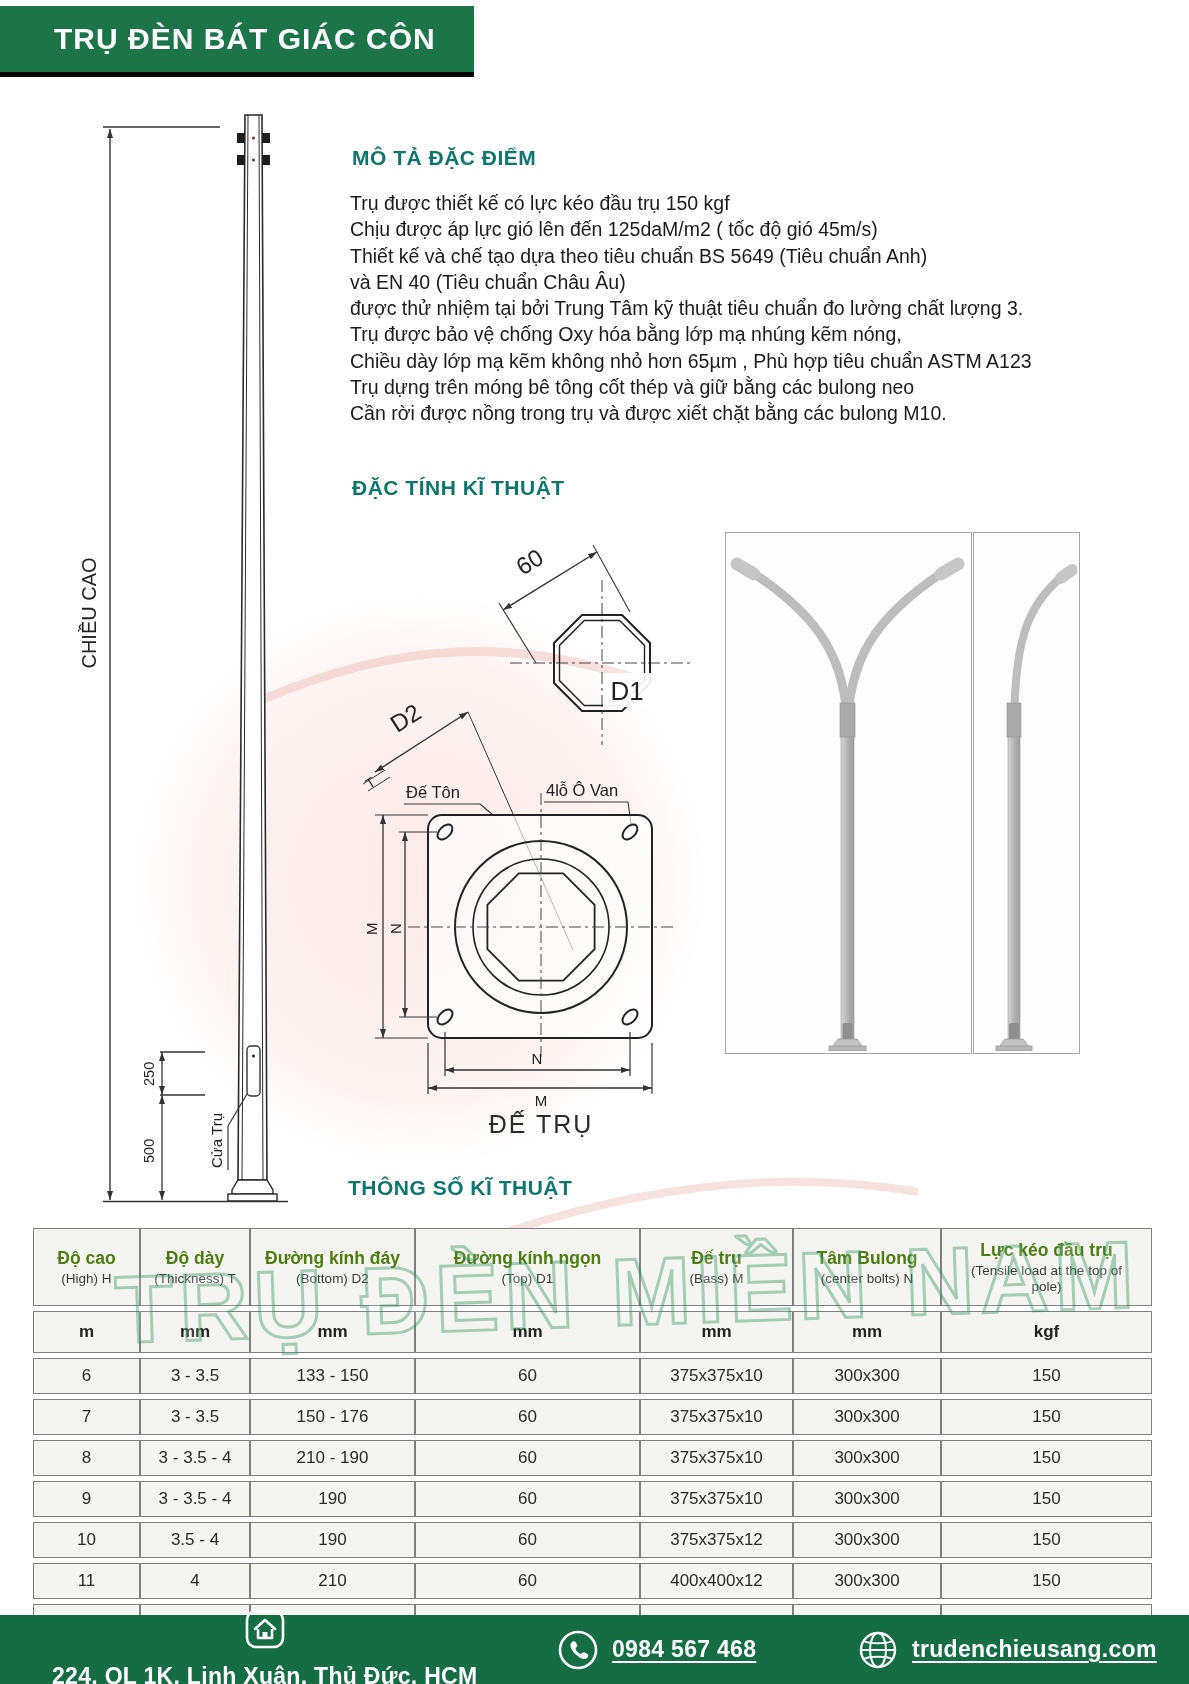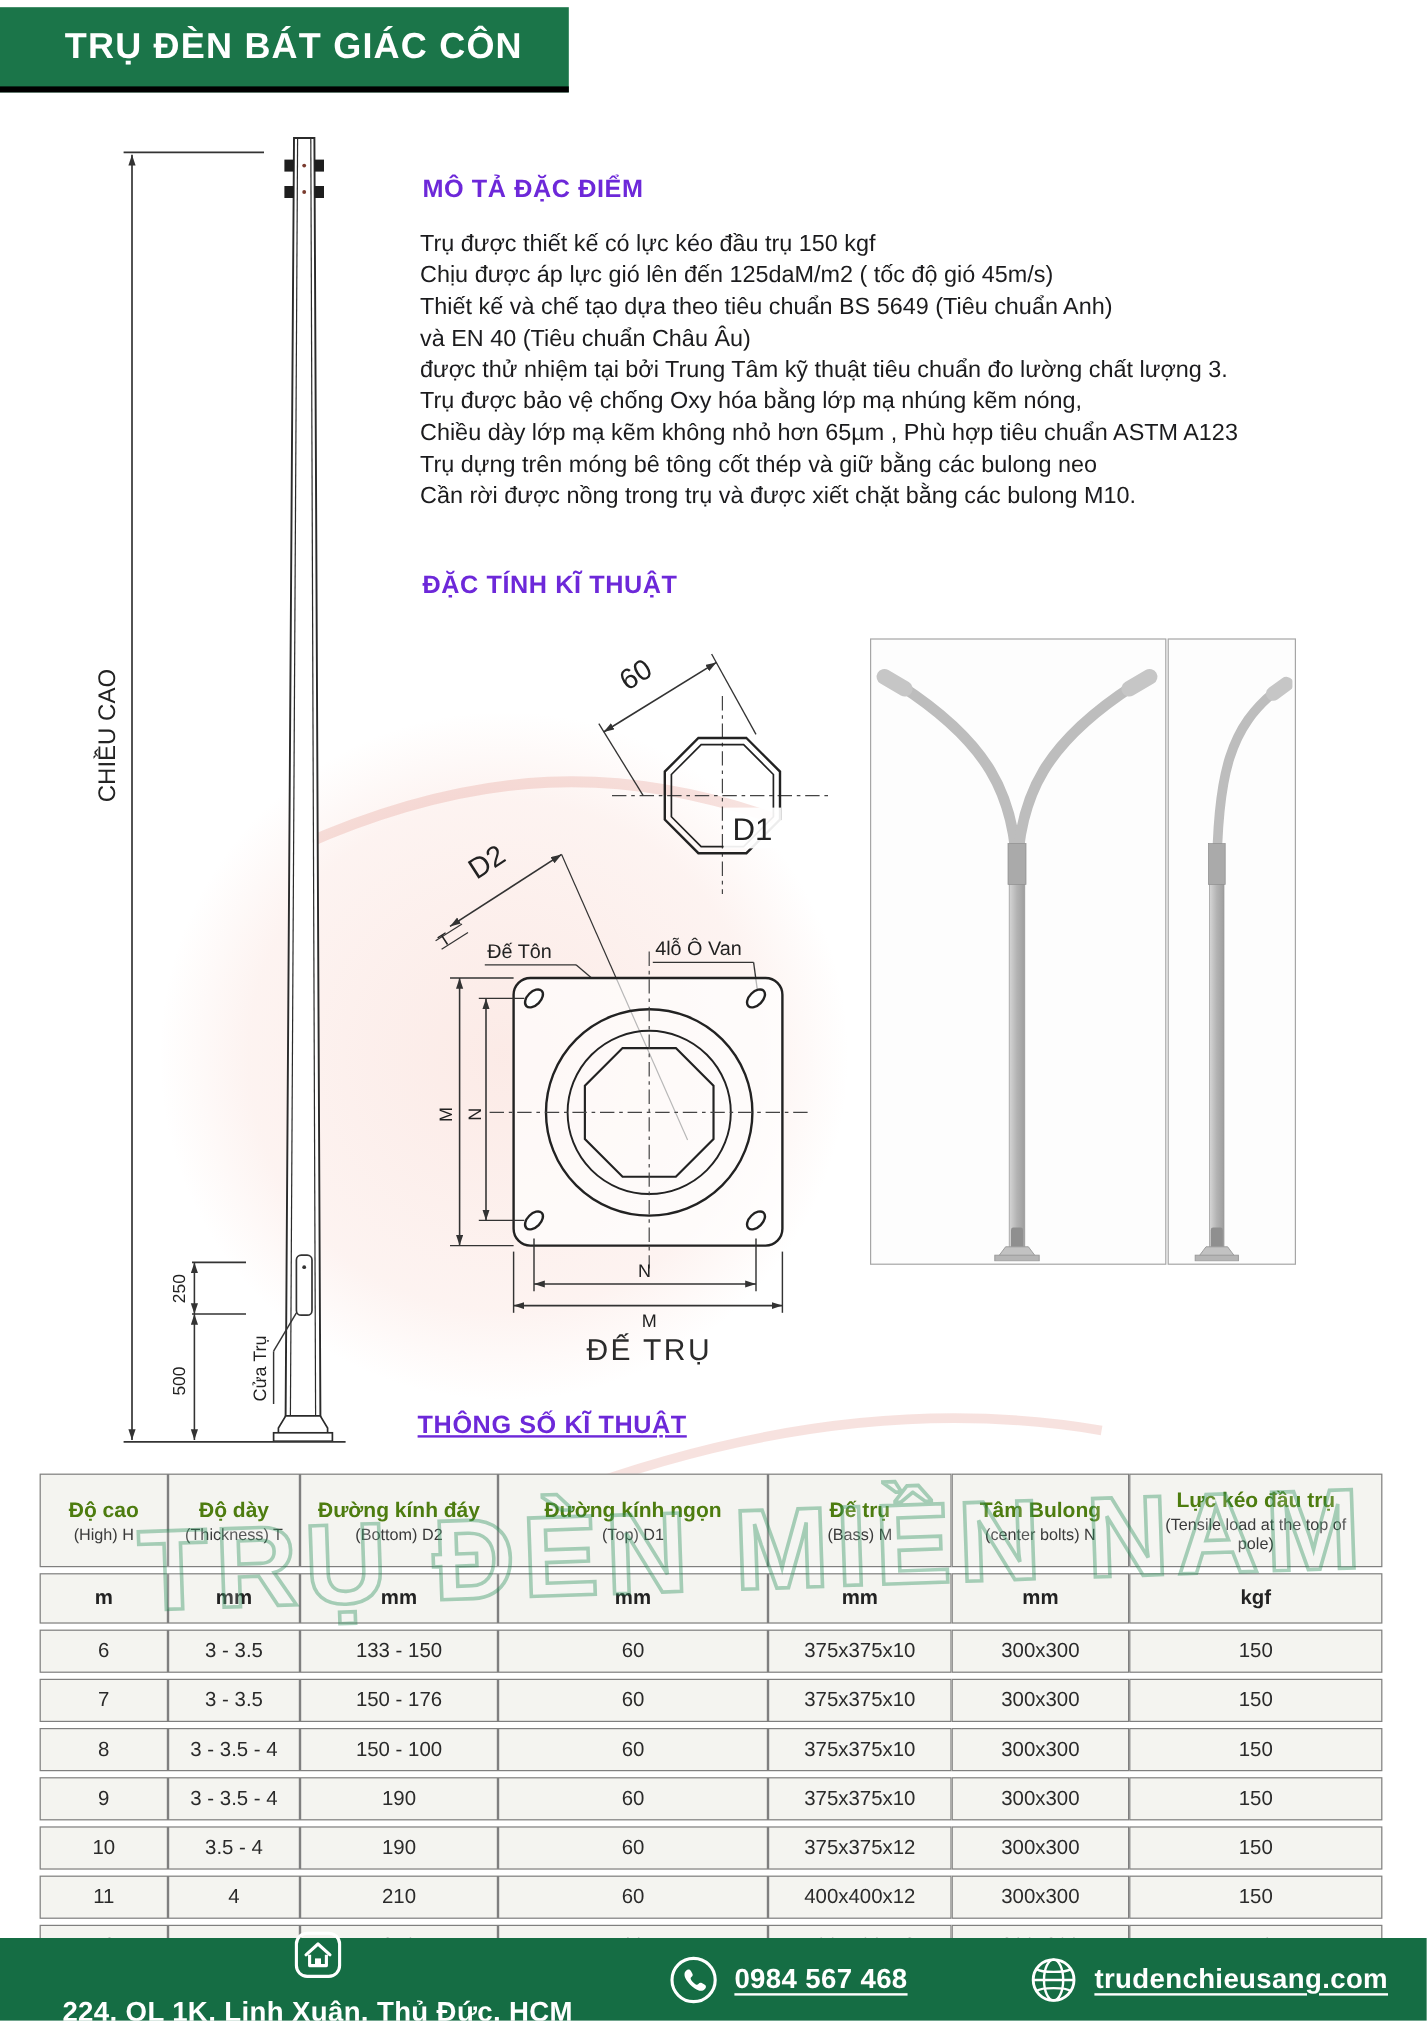--- a/index.html
+++ b/index.html
@@ -15,21 +15,21 @@
     left:0;top:6px;width:474px;height:66px;
     background:#1b7549;border-bottom:5px solid #000000;
     display:flex;align-items:center;
   }
   .top-banner h1{
     margin:0 0 0 54px;color:#ffffff;font-size:30px;font-weight:bold;
     letter-spacing:1px;white-space:nowrap;
   }
   
   .blue-heading{
-    color:#6d28d9;font-size:21px;font-weight:bold;letter-spacing:.5px;
+    color:#0f766e;font-size:21px;font-weight:bold;letter-spacing:.5px;
     white-space:nowrap;z-index:3;
   }
   
   .desc{left:350px;top:190px;width:720px;z-index:3;}
   .desc div{font-size:19.5px;line-height:26.3px;white-space:nowrap;color:#1b1b1d;}
   
   .wm-circle{
     left:130px;top:590px;width:580px;height:580px;border-radius:50%;
     background:radial-gradient(circle,rgba(242,176,160,.26) 0%,rgba(242,176,160,.15) 52%,rgba(255,255,255,0) 70%);
     z-index:0;
@@ -78,21 +78,21 @@
   <path d="M 250,705 C 400,638 520,638 645,682" stroke="rgba(205,75,55,.16)" stroke-width="9" fill="none"></path>
   <path d="M 470,1245 C 650,1178 800,1172 918,1192" stroke="rgba(205,75,55,.16)" stroke-width="8" fill="none"></path>
 </svg>
 
 <div class="abs top-banner">
   <h1>TRỤ ĐÈN BÁT GIÁC CÔN</h1>
 </div>
 
 <div class="abs blue-heading" style="left:352px;top:146px;">MÔ TẢ ĐẶC ĐIỂM</div>
 <div class="abs blue-heading" style="left:352px;top:476px;">ĐẶC TÍNH KĨ THUẬT</div>
-<div class="abs blue-heading" style="left:348px;top:1176px;text-decoration:underline;">THÔNG SỐ KĨ THUẬT</div>
+<div class="abs blue-heading" style="left:348px;top:1176px;">THÔNG SỐ KĨ THUẬT</div>
 
 <div class="abs desc">
   <div>Trụ được thiết kế có lực kéo đầu trụ 150 kgf</div>
   <div>Chịu được áp lực gió lên đến 125daM/m2 ( tốc độ gió 45m/s)</div>
   <div>Thiết kế và chế tạo dựa theo tiêu chuẩn BS 5649 (Tiêu chuẩn Anh)</div>
   <div>và EN 40 (Tiêu chuẩn Châu Âu)</div>
   <div>được thử nhiệm tại bởi Trung Tâm kỹ thuật tiêu chuẩn đo lường chất lượng 3.</div>
   <div>Trụ được bảo vệ chống Oxy hóa bằng lớp mạ nhúng kẽm nóng,</div>
   <div>Chiều dày lớp mạ kẽm không nhỏ hơn 65µm , Phù hợp tiêu chuẩn ASTM A123</div>
   <div>Trụ dựng trên móng bê tông cốt thép và giữ bằng các bulong neo</div>
@@ -326,21 +326,21 @@
           <td>3 - 3.5</td>
           <td>150 - 176</td>
           <td>60</td>
           <td>375x375x10</td>
           <td>300x300</td>
           <td>150</td>
     </tr>
     <tr class="data">
       <td>8</td>
           <td>3 - 3.5 - 4</td>
-          <td>150 - 100</td>
+          <td>210 - 190</td>
           <td>60</td>
           <td>375x375x10</td>
           <td>300x300</td>
           <td>150</td>
     </tr>
     <tr class="data">
       <td>9</td>
           <td>3 - 3.5 - 4</td>
           <td>190</td>
           <td>60</td>

